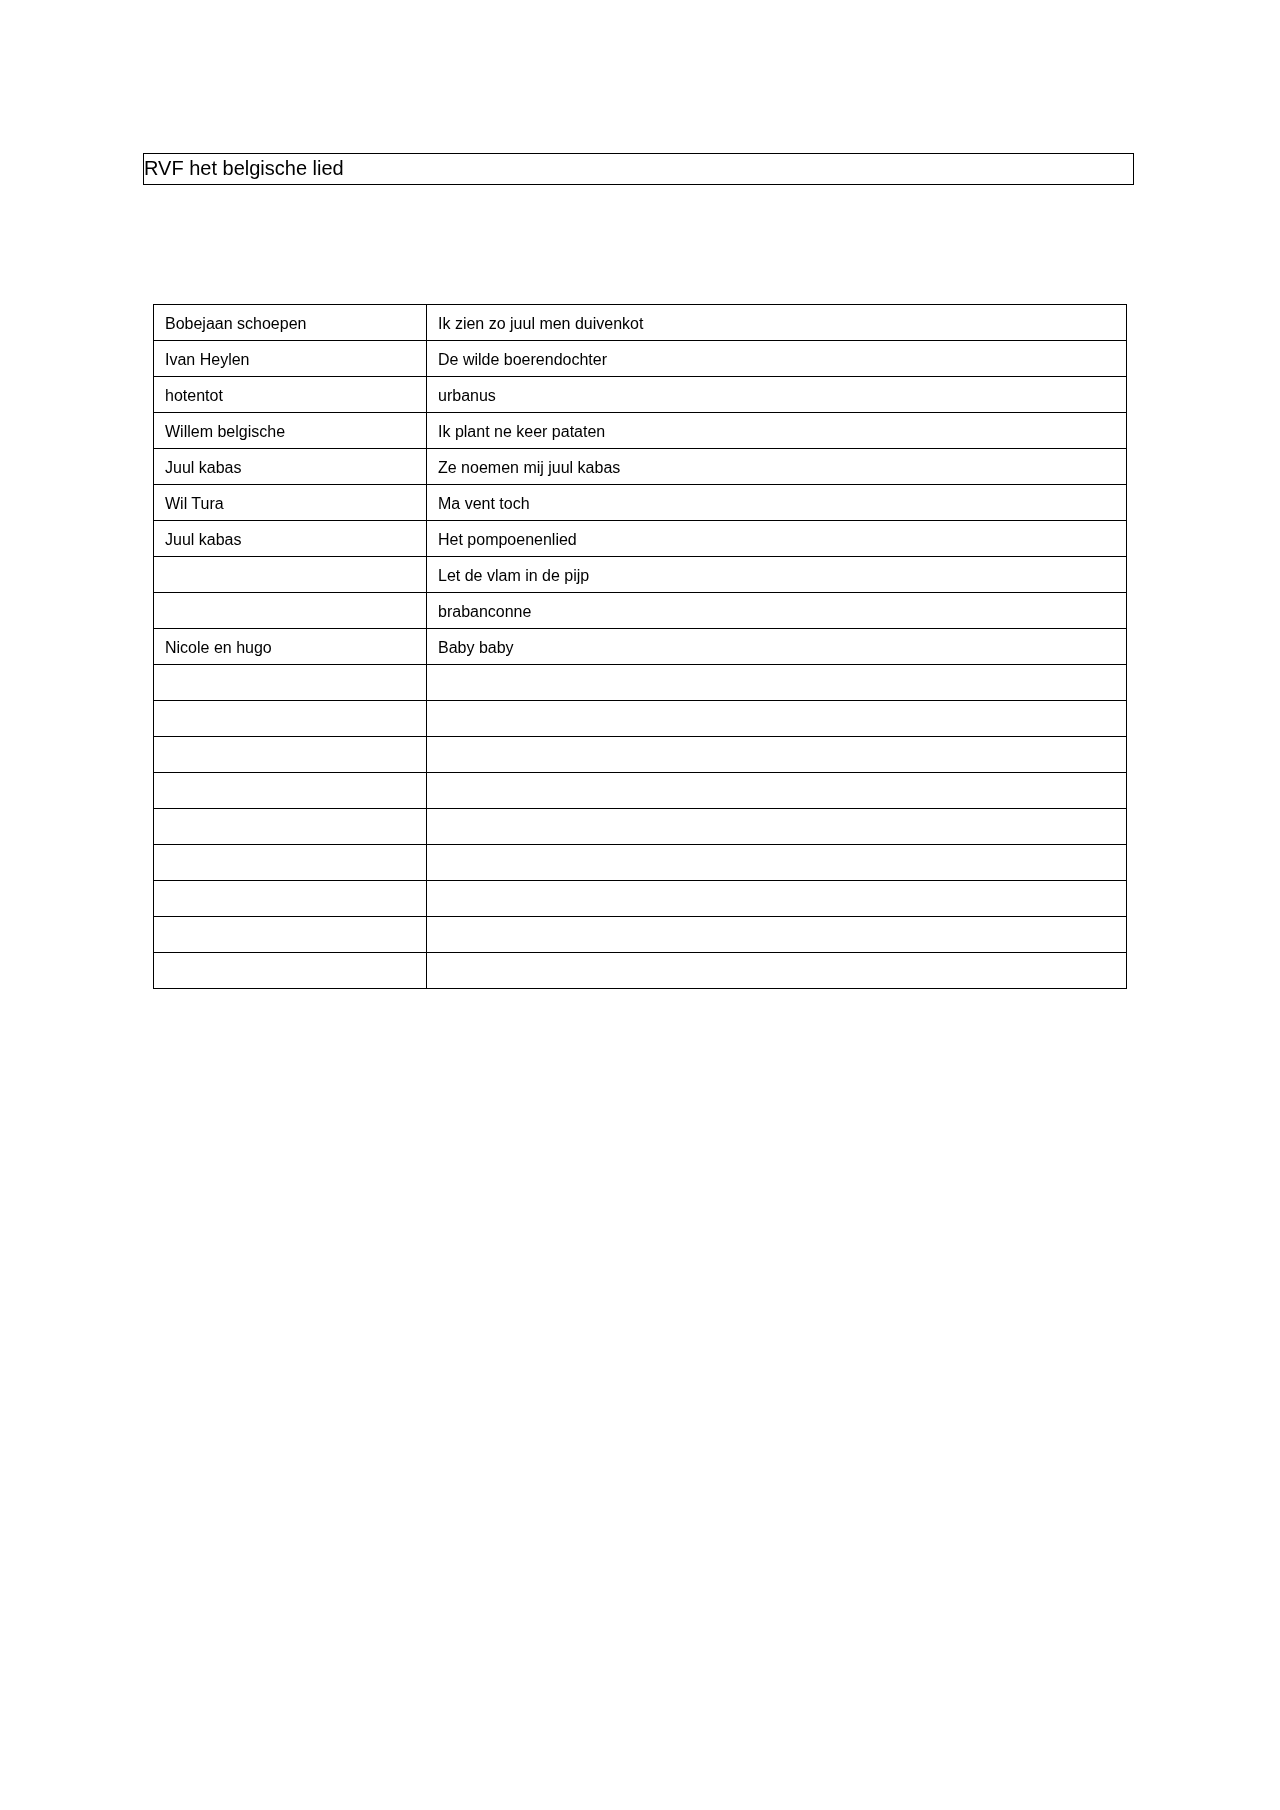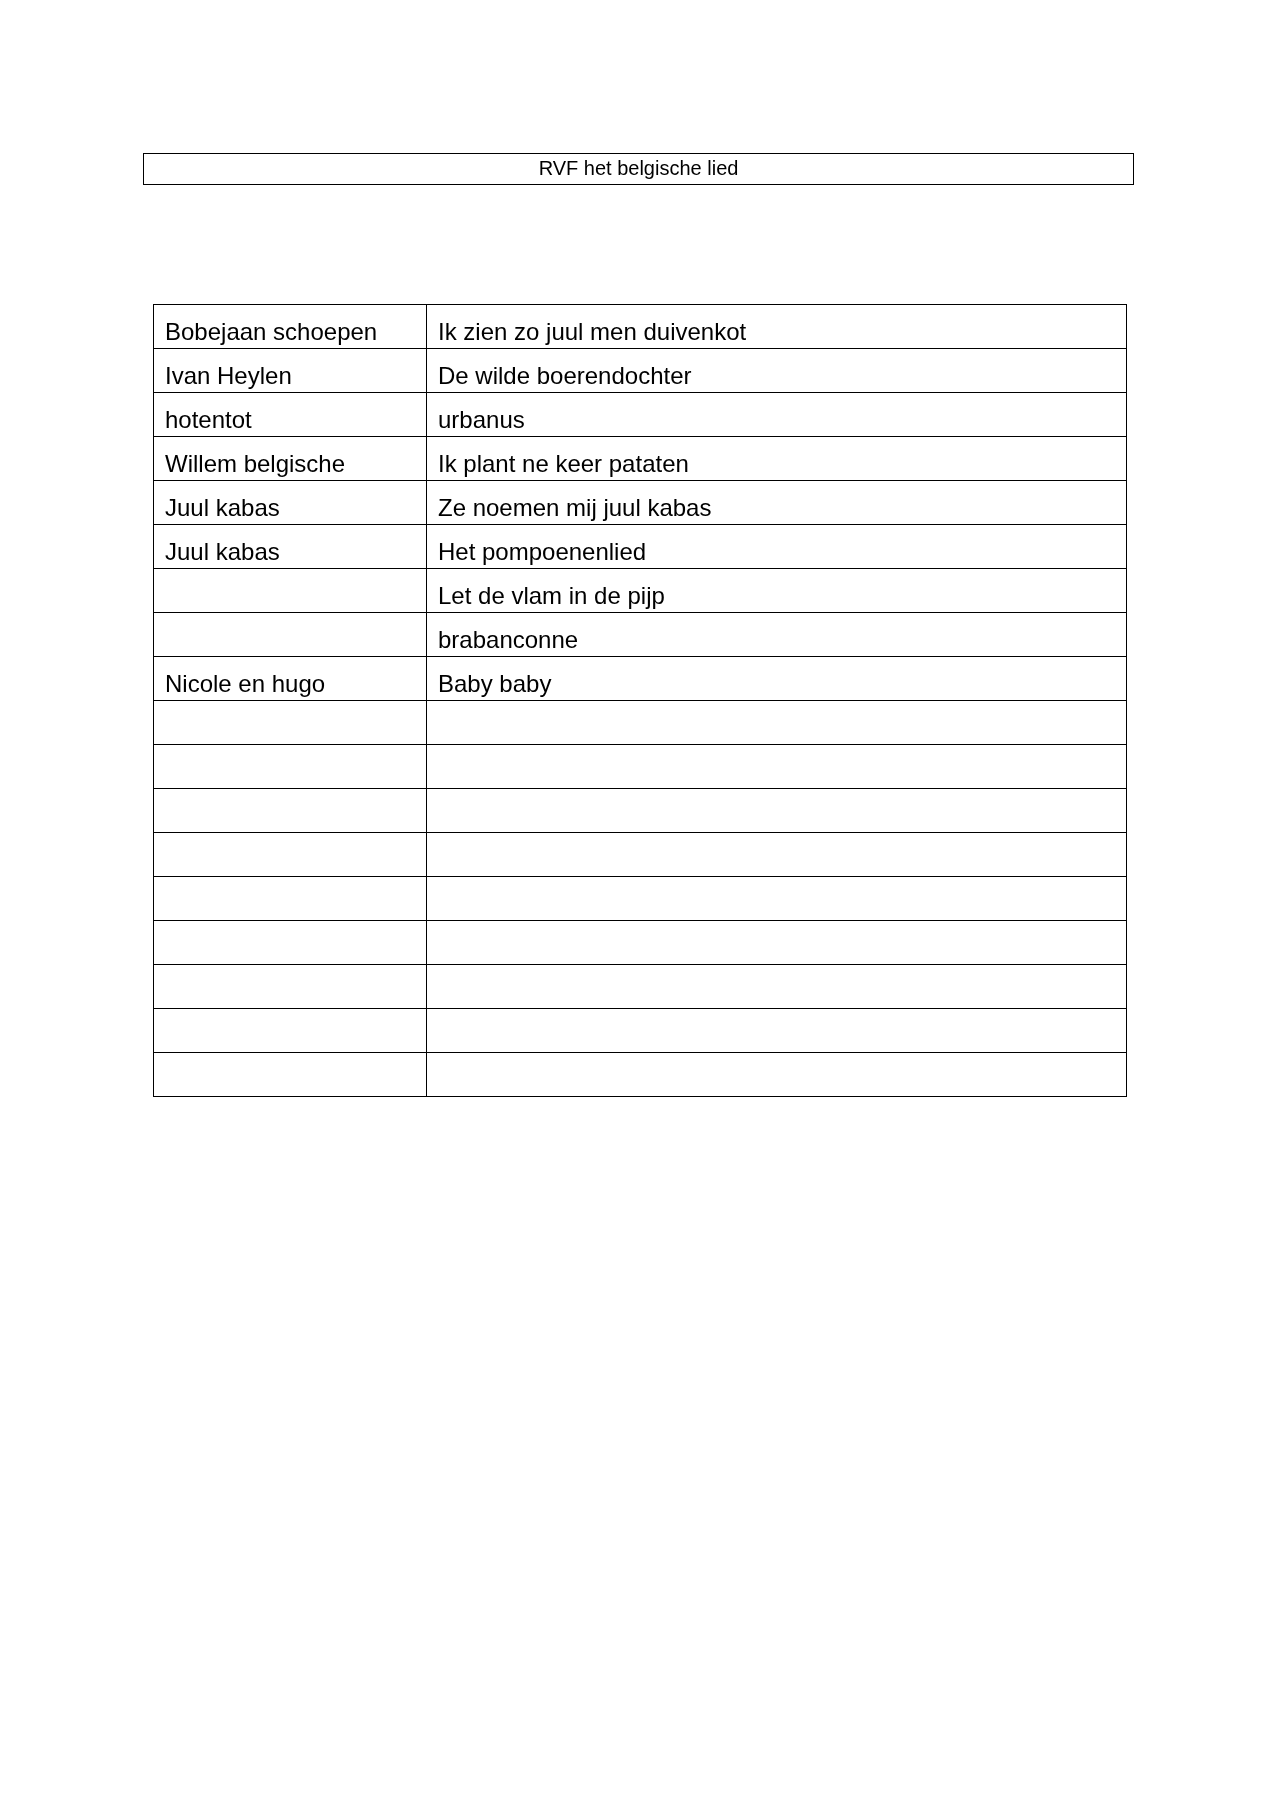--- a/index.html
+++ b/index.html
@@ -16,39 +16,39 @@
       overflow: hidden;
     }
     .title-box {
       position: absolute;
       left: 143px;
       top: 153px;
       width: 991px;
       height: 32px;
       border: 1.5px solid #000;
       box-sizing: border-box;
-      text-align: center;
+      text-align: left;
       font-size: 20px;
       line-height: 28px;
     }
     .song-table {
       position: absolute;
       left: 153px;
       top: 304px;
       width: 973px;
       border-collapse: collapse;
       table-layout: fixed;
     }
     .song-table col.c1 { width: 273px; }
     .song-table col.c2 { width: 700px; }
     .song-table td {
       border: 1.5px solid #000;
       height: 27px;
-      padding: 16px 0 0 11px;
-      font-size: 24px;
+      padding: 8px 0 0 11px;
+      font-size: 16px;
       line-height: 22px;
       vertical-align: top;
       white-space: nowrap;
       overflow: hidden;
     }
   </style>
 </head>
 <body>
 
 <div class="title-box">RVF het belgische lied</div>
@@ -71,20 +71,24 @@
         <td>hotentot</td>
         <td>urbanus</td>
       </tr>
       <tr>
         <td>Willem belgische</td>
         <td>Ik plant ne keer pataten</td>
       </tr>
       <tr>
         <td>Juul kabas</td>
         <td>Ze noemen mij juul kabas</td>
+      </tr>
+      <tr>
+        <td>Wil Tura</td>
+        <td>Ma vent toch</td>
       </tr>
       <tr>
         <td>Juul kabas</td>
         <td>Het pompoenenlied</td>
       </tr>
       <tr>
         <td></td>
         <td>Let de vlam in de pijp</td>
       </tr>
       <tr>

